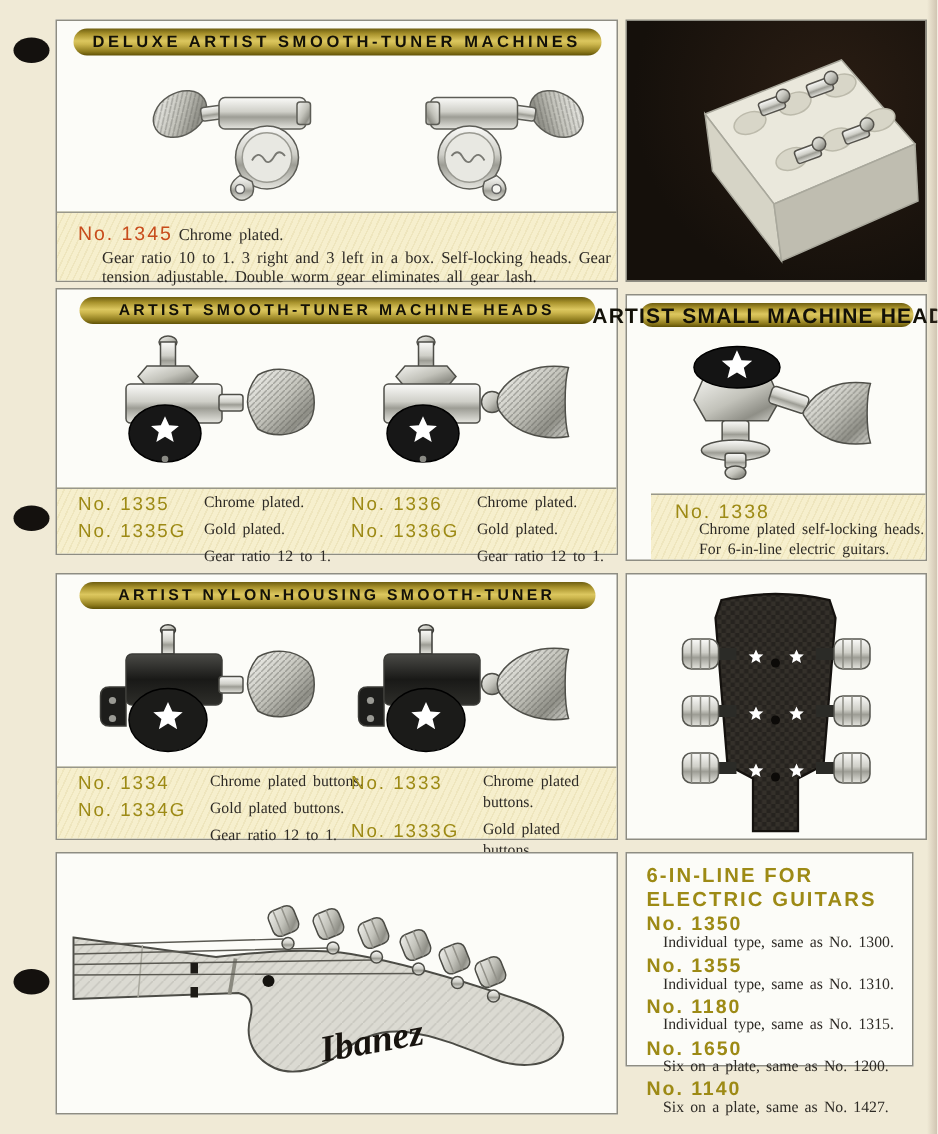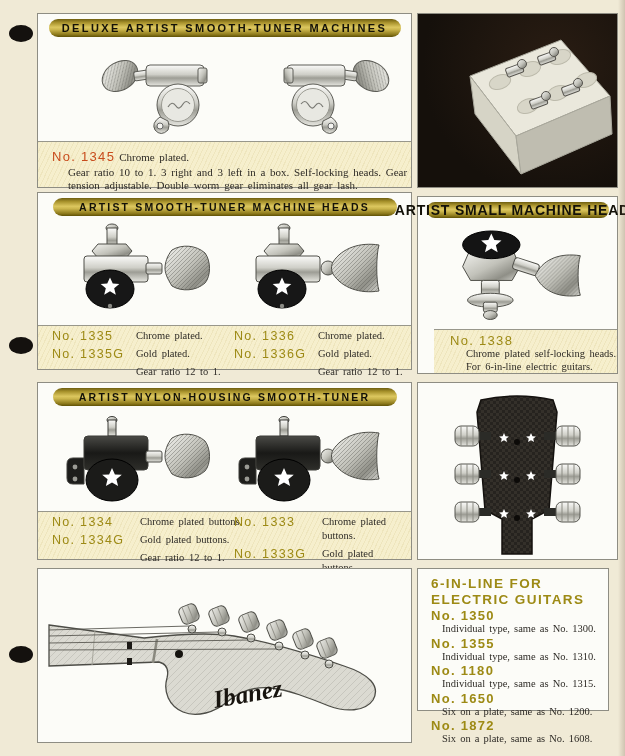--- a/index.html
+++ b/index.html
@@ -380,19 +380,19 @@
       </div>
       <div>
         <div class="sixno">No. 1180</div>
         <div class="sixdesc">Individual type, same as No. 1315.</div>
       </div>
       <div>
         <div class="sixno">No. 1650</div>
         <div class="sixdesc">Six on a plate, same as No. 1200.</div>
       </div>
       <div>
-        <div class="sixno">No. 1872</div>
-        <div class="sixdesc">Six on a plate, same as No. 1608.</div>
+        <div class="sixno">No. 1140</div>
+        <div class="sixdesc">Six on a plate, same as No. 1427.</div>
       </div>
     </div>
   </section>
 
 </div>
 
 </body></html>

